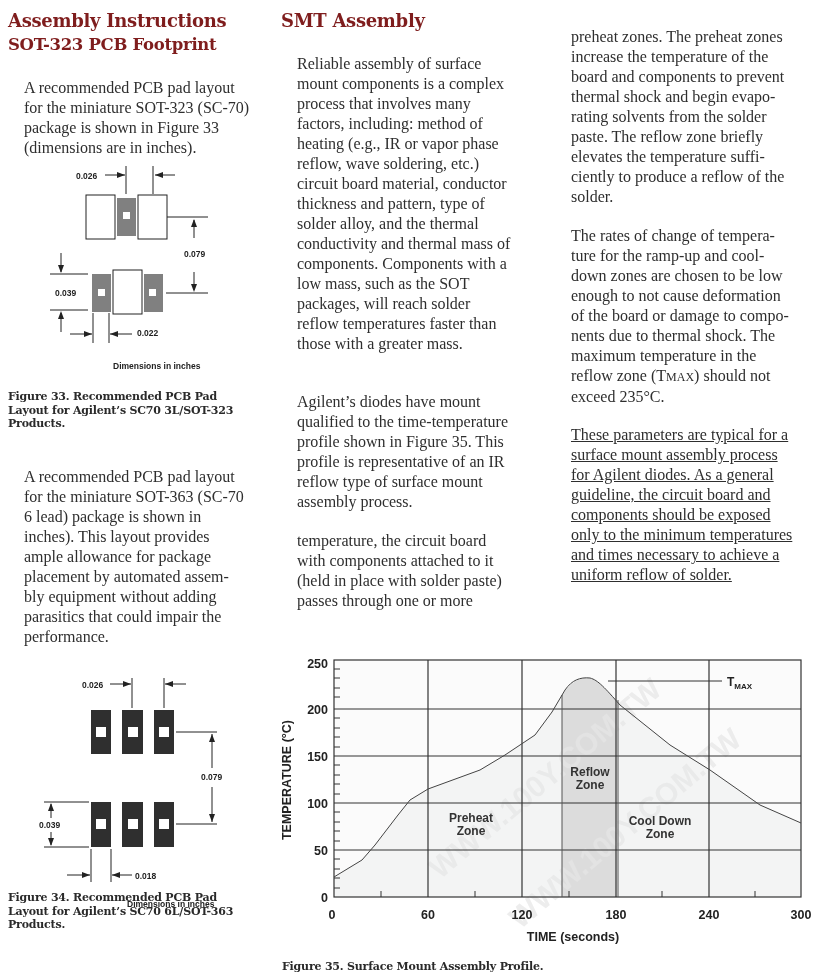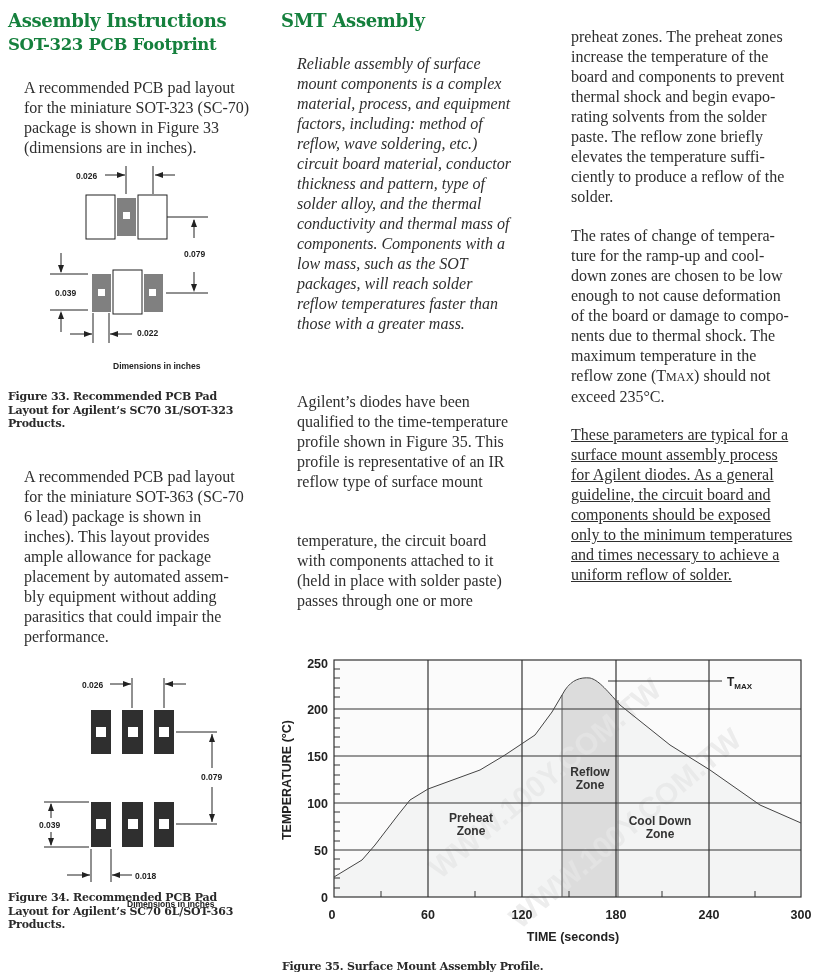--- a/index.html
+++ b/index.html
@@ -1,19 +1,19 @@
 <!DOCTYPE html>
 <html><head>
 <meta charset="utf-8">
 <style>
   html, body { margin: 0; padding: 0; background: #ffffff; }
   body { width: 822px; height: 980px; position: relative; overflow: hidden; color: #2b2b2b; font-family: "DejaVu Serif", "Liberation Serif", serif; }
   .col { position: absolute; top: 0; }
   .col1 { left: 8px; width: 262px; }
-  h1 { position: absolute; margin: 0; font-family: "DejaVu Serif", serif; font-weight: bold; color: #15803d; white-space: nowrap; letter-spacing: -0.3px; }
+  h1 { position: absolute; margin: 0; font-family: "DejaVu Serif", serif; font-weight: bold; color: #7f1d1d; white-space: nowrap; letter-spacing: -0.3px; }
   .h-main { font-size: 18px; }
   .h-sub { font-size: 16.5px; }
   .body-text { position: absolute; margin: 16px; font-family: "Liberation Serif", "DejaVu Serif", serif; font-size: 16px; line-height: 20px; color: #2e2e2e; }
   .body-text span.line { display: block; white-space: nowrap; }
   .caption { position: absolute; margin: 0; font-family: "DejaVu Serif", serif; font-weight: bold; font-size: 11px; line-height: 13.5px; color: #2a2a2a; white-space: nowrap; letter-spacing: -0.2px; }
   .caption span.line { display: block; }
   .smallcaps { font-size: 12px; }
   svg text { font-family: "Liberation Sans", "DejaVu Sans", sans-serif; }
 </style>
 </head>
@@ -157,42 +157,44 @@
   </g>
 </svg>
 
 <p class="caption" style="top:891px;left:8px;">
   <span class="line">Figure 34.  Recommended PCB Pad</span>
   <span class="line">Layout for Agilent’s SC70 6L/SOT-363</span>
   <span class="line">Products.</span>
 </p>
 
 <h1 class="h-main" style="top:10px;left:281px;">SMT Assembly</h1>
-<p class="body-text" style="top:38px;left:281px;font-style:italic;">
+<p class="body-text" style="top:38px;left:281px;">
   <span class="line">Reliable assembly of surface</span>
   <span class="line">mount components is a complex</span>
-  <span class="line">material, process, and equipment</span>
+  <span class="line">process that involves many</span>
   <span class="line">factors, including: method of</span>
+  <span class="line">heating (e.g., IR or vapor phase</span>
   <span class="line">reflow, wave soldering, etc.)</span>
   <span class="line">circuit board material, conductor</span>
   <span class="line">thickness and pattern, type of</span>
   <span class="line">solder alloy, and the thermal</span>
   <span class="line">conductivity and thermal mass of</span>
   <span class="line">components. Components with a</span>
   <span class="line">low mass, such as the SOT</span>
   <span class="line">packages, will reach solder</span>
   <span class="line">reflow temperatures faster than</span>
   <span class="line">those with a greater mass.</span>
 </p>
 <p class="body-text" style="top:376px;left:281px;">
-  <span class="line">Agilent’s diodes have been</span>
+  <span class="line">Agilent’s diodes have mount</span>
   <span class="line">qualified to the time-temperature</span>
   <span class="line">profile shown in Figure 35. This</span>
   <span class="line">profile is representative of an IR</span>
   <span class="line">reflow type of surface mount</span>
+  <span class="line">assembly process.</span>
 </p>
 <p class="body-text" style="top:515px;left:281px;">
   <span class="line">temperature, the circuit board</span>
   <span class="line">with components attached to it</span>
   <span class="line">(held in place with solder paste)</span>
   <span class="line">passes through one or more</span>
 </p>
 
 <p class="body-text" style="top:11px;left:555px;">
   <span class="line">preheat zones. The preheat zones</span>

